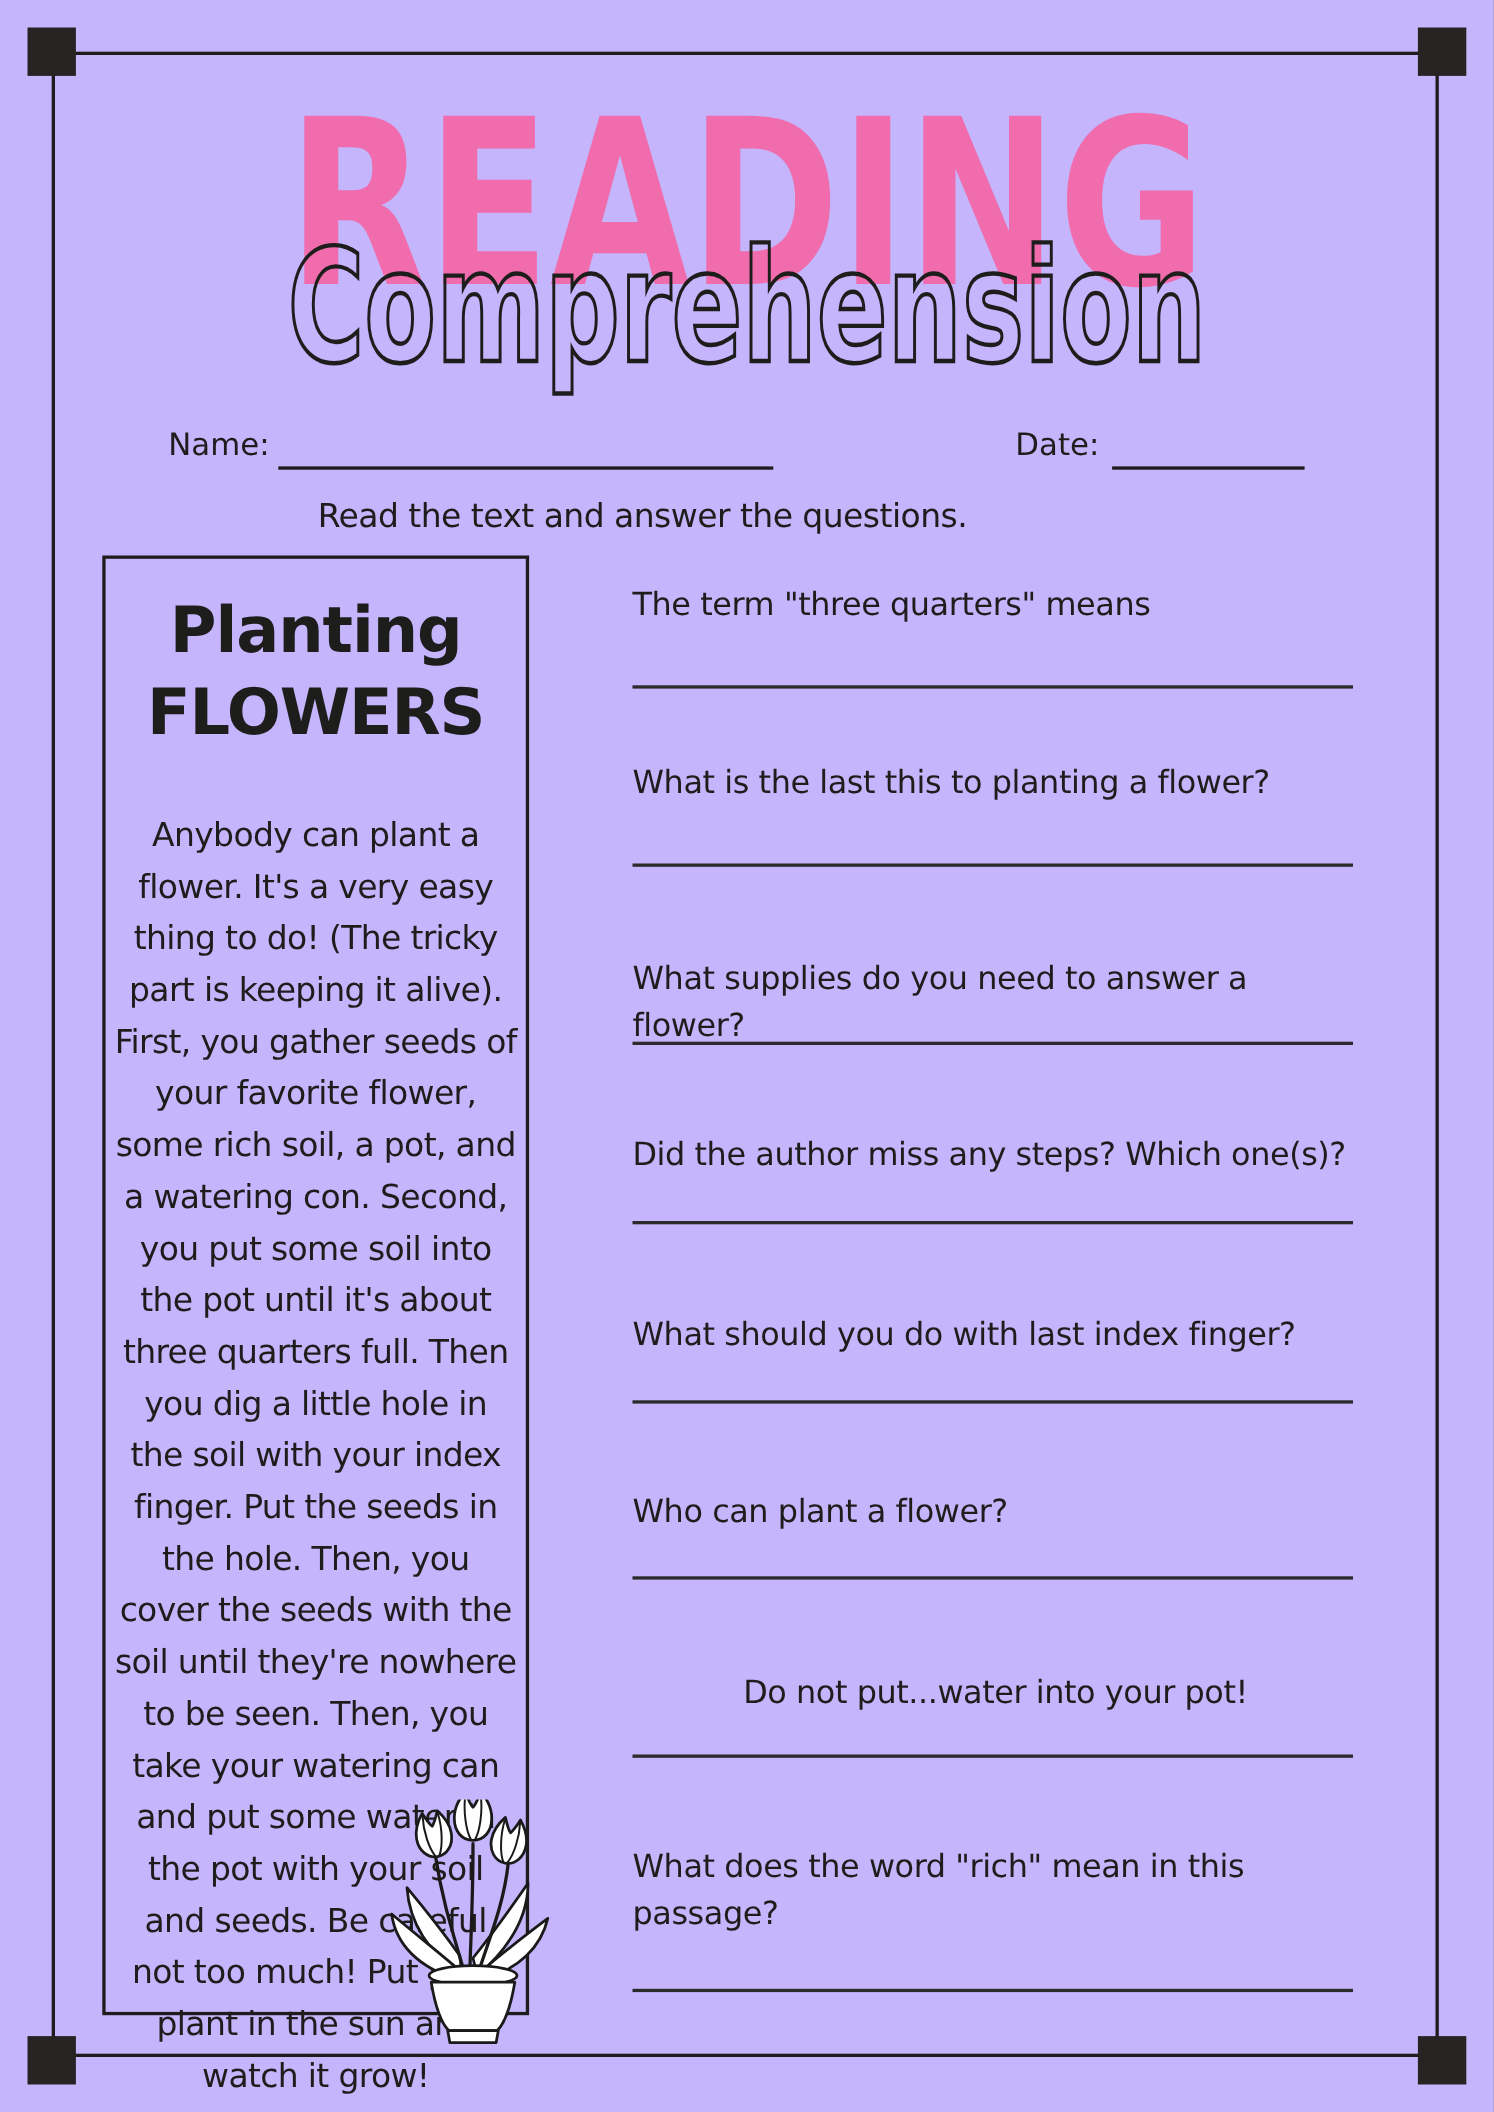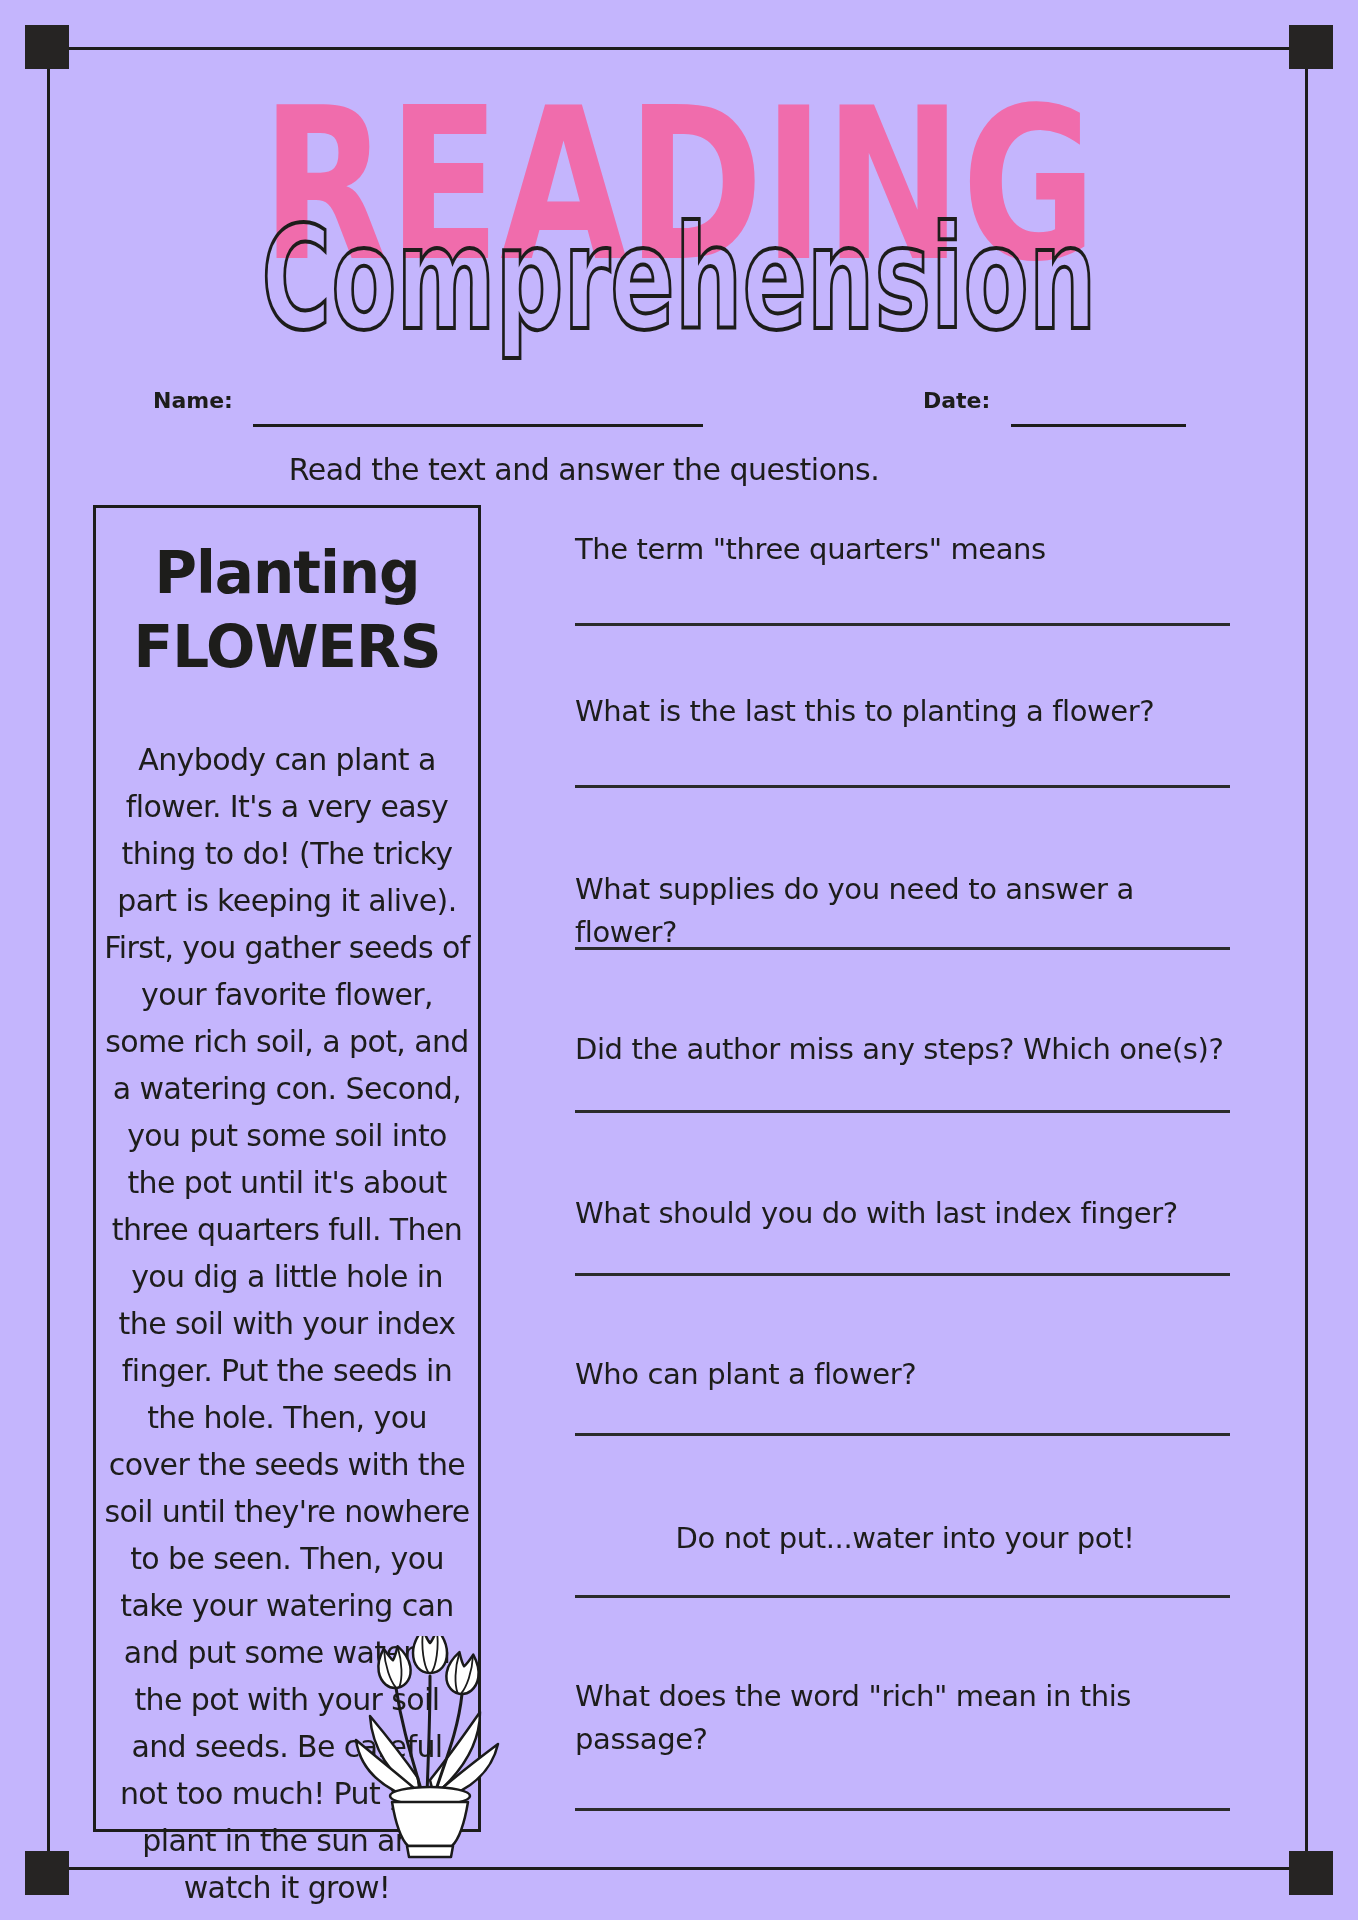--- a/index.html
+++ b/index.html
@@ -18,21 +18,21 @@
     border:3px solid #1d1d1b;box-sizing:border-box;
   }
   .corner{position:absolute;width:44px;height:44px;background:#262423;}
   .corner.tl{left:25px;top:25px;}
   .corner.tr{left:1289px;top:25px;}
   .corner.bl{left:25px;top:1851px;}
   .corner.br{left:1289px;top:1851px;}
 
   .title-svg{position:absolute;left:0;top:60px;overflow:visible;}
 
-  .field-label{position:absolute;font-size:22px;font-weight:bold;}
+  .field-label{position:absolute;font-size:28px;font-weight:normal;}
   .rule{position:absolute;border-top:3px solid #1d1d1b;height:0;}
 
   .instruction{
     position:absolute;left:0;top:452px;width:1168px;
     text-align:center;font-size:30px;letter-spacing:-0.5px;
   }
 
   .passage-box{
     position:absolute;left:93px;top:505px;width:388px;height:1327px;
     border:3px solid #1d1d1b;box-sizing:border-box;

